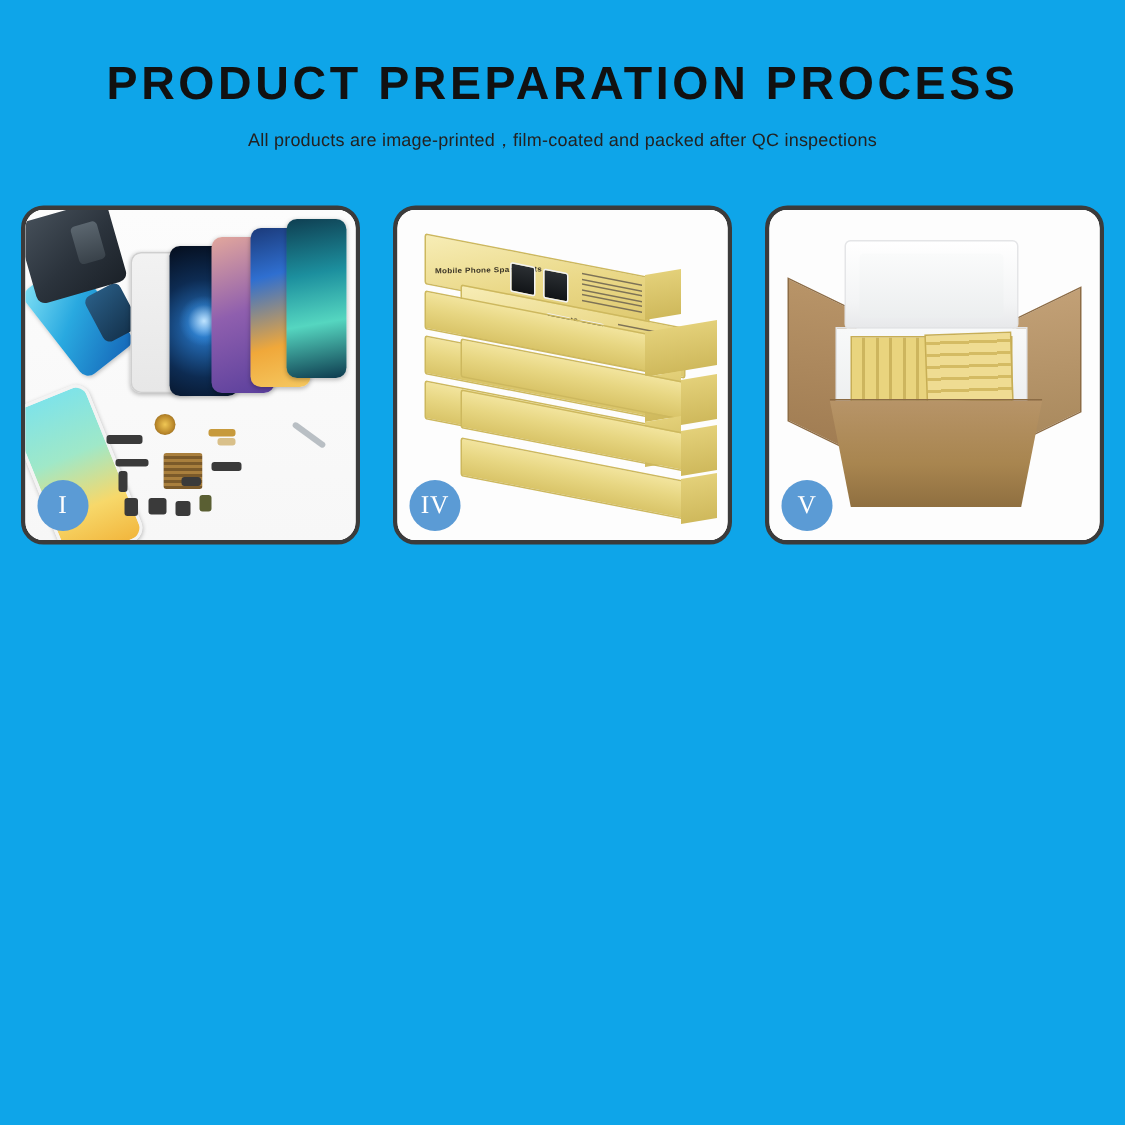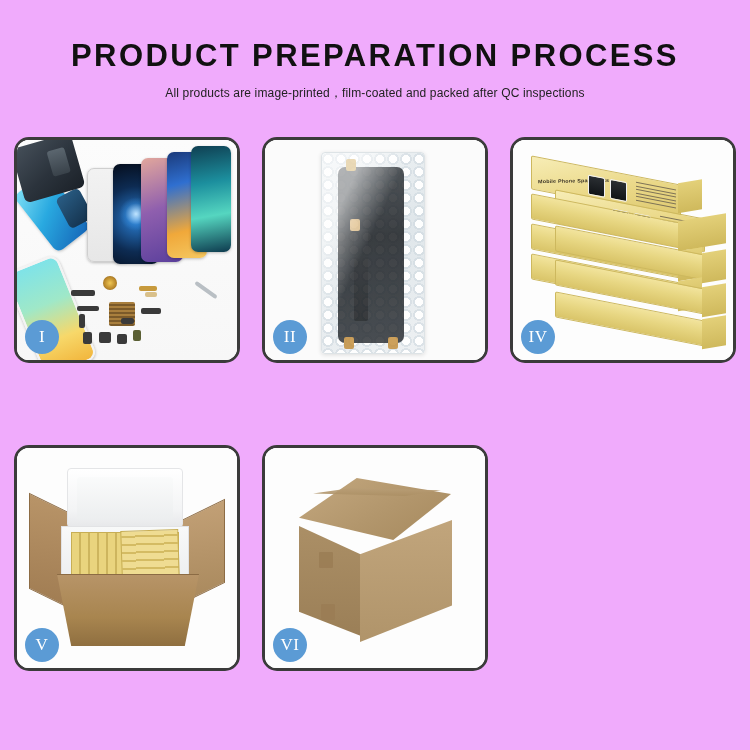--- a/index.html
+++ b/index.html
@@ -2,21 +2,21 @@
 <html><head>
 <meta charset="utf-8">
 <style>
   * { box-sizing: border-box; margin: 0; padding: 0; }
   html, body {
     width: 750px; height: 750px;
     background: #ffffff;
     font-family: "Liberation Sans", sans-serif;
     overflow: hidden;
   }
-  .page { position: relative; width: 750px; height: 750px; background: #f0abfc; }
+  .page { position: relative; width: 750px; height: 750px; background: #0ea5e9; }
 
   
   .header { padding-top: 40px; text-align: center; }
   .title {
     font-family: "Liberation Sans", sans-serif;
     font-size: 31px;
     font-weight: 700;
     letter-spacing: 2.4px;
     color: #111;
     line-height: 1.05;
@@ -299,36 +299,20 @@
         <div class="part" style="left:66px; top:192px; width:9px; height:12px; border-radius:2px;"></div>
         <div class="part" style="left:82px; top:192px; width:12px; height:11px;"></div>
         <div class="part" style="left:100px; top:194px; width:10px; height:10px;"></div>
         <div class="part" style="left:116px; top:190px; width:8px; height:11px; background:#5a5f33;"></div>
         <div class="part" style="left:104px; top:178px; width:13px; height:6px;"></div>
         <div class="part" style="left:176px; top:148px; width:26px; height:4px; background:#b9bfc4; transform:rotate(36deg);"></div>
       </div>
       <div class="badge">I</div>
     </div>
 
-    <div class="panel">
-      <div class="stage">
-        <div class="p2bg"></div>
-        <div class="bubblebag">
-          <div class="lcd">
-            <div class="flex"></div>
-            <div class="tab t1"></div>
-            <div class="tab t2"></div>
-            <div class="tab t3"></div>
-            <div class="tab t4"></div>
-          </div>
-          <div class="bagsheen"></div>
-        </div>
-      </div>
-      <div class="badge">II</div>
-    </div>
 
 
     <div class="panel">
       <div class="stage">
         <div class="p4bg"></div>
         <div class="stack">
 
           <div class="sbox lidtop" style="left:10px; top:6px; transform:skewY(11deg);">
             <span class="side"></span>
             <span class="lbl">Mobile Phone Spare Parts</span>
@@ -389,27 +373,15 @@
         <div class="flapR"></div>
         <div class="foamBoxLid"></div>
         <div class="foamBody"></div>
         <div class="yellowItems"></div>
         <div class="yellowItems2"></div>
         <div class="cartonBody"></div>
       </div>
       <div class="badge">V</div>
     </div>
 
-    <div class="panel">
-      <div class="stage">
-        <div class="p6bg"></div>
-        <div class="c6top"></div>
-        <div class="c6tape"></div>
-        <div class="c6left"></div>
-        <div class="c6right"></div>
-        <div class="c6lab a"></div>
-        <div class="c6lab b"></div>
-      </div>
-      <div class="badge">VI</div>
-    </div>
 
   </div>
 </div>
 
 </body></html>

